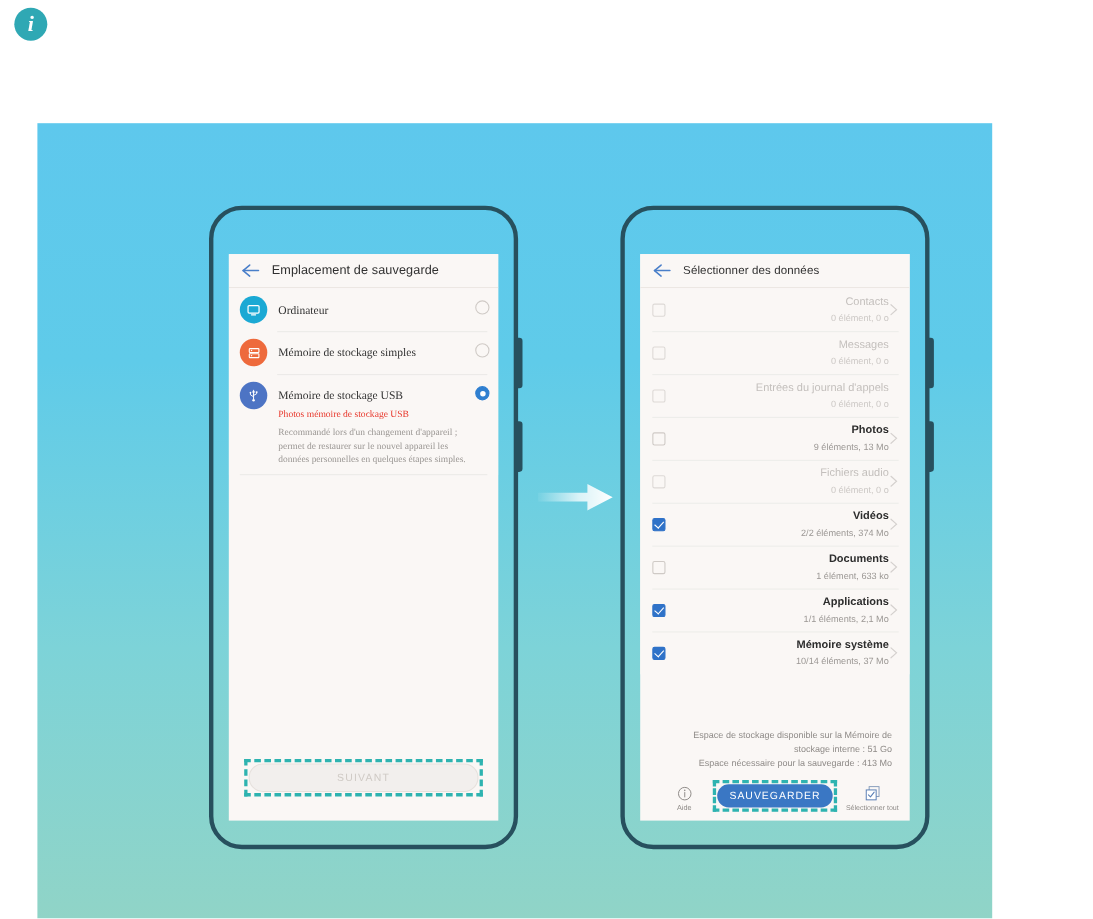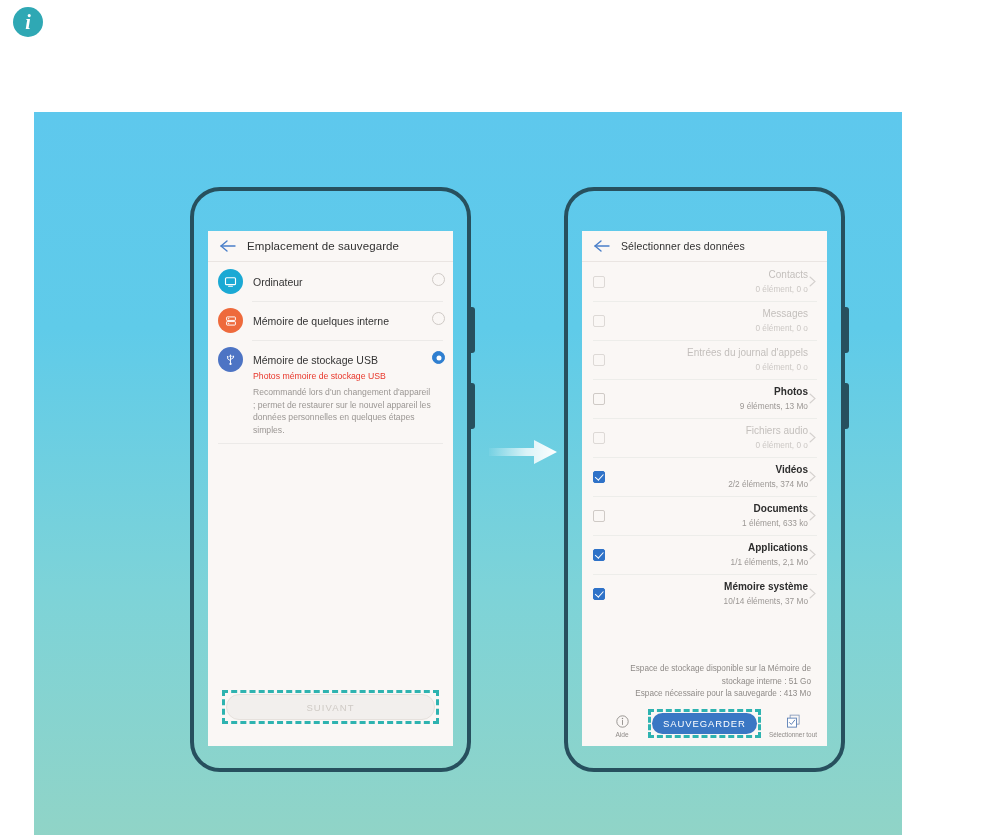--- a/index.html
+++ b/index.html
@@ -72,20 +72,21 @@
     margin-left: 9px; font-size: 11.5px; color: #303030; letter-spacing: .1px;
   }
   .screen-title.small { font-size: 10.5px; }
 
   
   .opt-list { background: #faf7f5; }
   .opt-row {
     display: flex; align-items: flex-start;
     padding: 7px 8px 7px 10px;
     position: relative;
+    font-family: Liberation Serif, serif;
   }
   .opt-row + .opt-row::before {
     content: ""; position: absolute; left: 44px; right: 10px; top: 0;
     height: 1px; background: #eceae8;
   }
   .opt-icon {
     width: 25px; height: 25px; border-radius: 50%;
     flex: 0 0 25px; margin-right: 10px;
     display: flex; align-items: center; justify-content: center;
   }
@@ -242,21 +243,21 @@
           <div class="opt-row">
             <span class="opt-icon orange">
               <svg viewBox="0 0 24 24" width="14" height="14">
                 <rect x="4.5" y="5" width="15" height="6" rx="1" fill="none" stroke="#fff" stroke-width="1.7"></rect>
                 <rect x="4.5" y="13" width="15" height="6" rx="1" fill="none" stroke="#fff" stroke-width="1.7"></rect>
                 <circle cx="8" cy="8" r="1.1" fill="#fff"></circle>
                 <circle cx="8" cy="16" r="1.1" fill="#fff"></circle>
               </svg>
             </span>
             <span class="opt-texts">
-              <span class="opt-label">Mémoire de quelques interne</span>
+              <span class="opt-label">Mémoire de stockage simples</span>
             </span>
             <span class="radio"></span>
           </div>
 
           <div class="opt-row">
             <span class="opt-icon blue">
               <svg viewBox="0 0 24 24" width="15" height="15">
                 <circle cx="12" cy="19" r="1.8" fill="#fff"></circle>
                 <line x1="12" y1="18" x2="12" y2="7" stroke="#fff" stroke-width="1.5"></line>
                 <polygon points="12,3.5 14.3,7.6 9.7,7.6" fill="#fff"></polygon>

